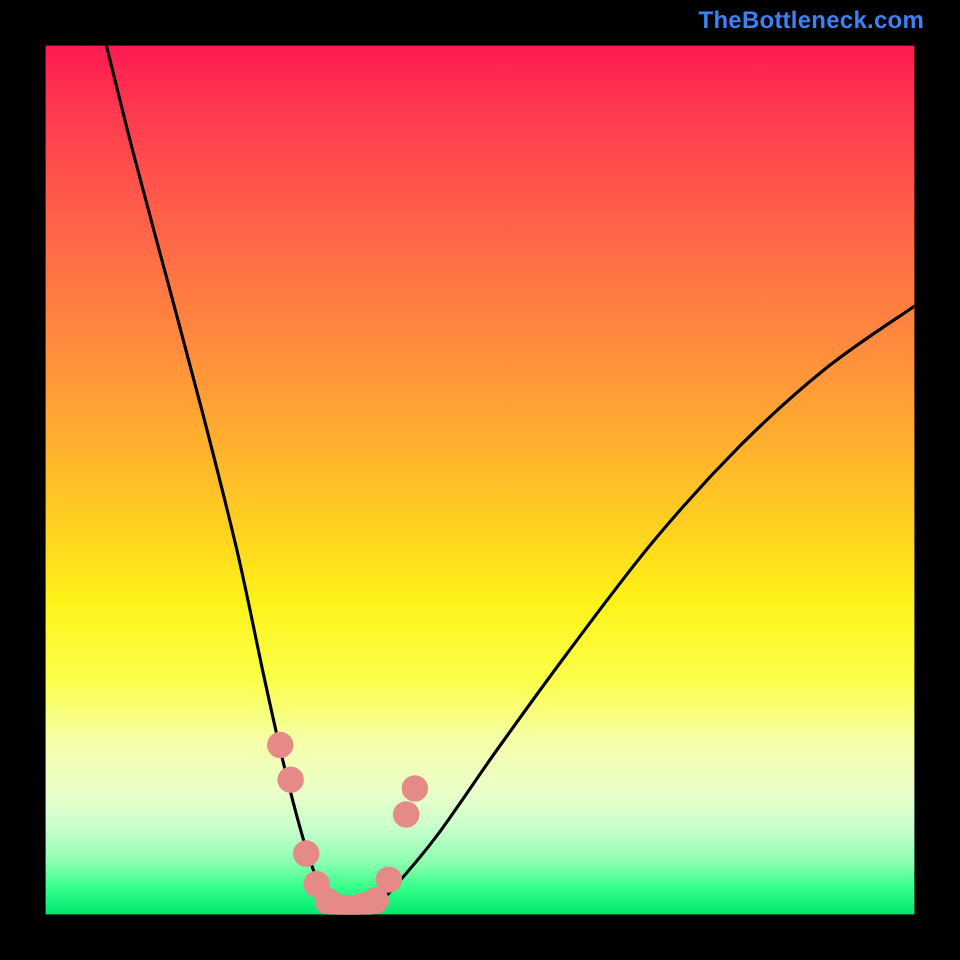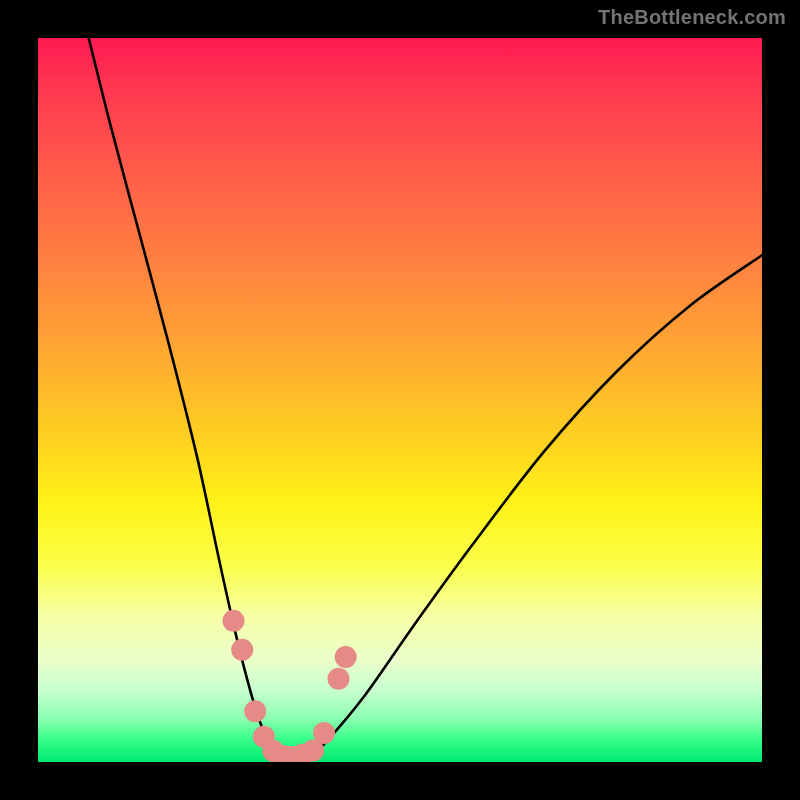--- a/index.html
+++ b/index.html
@@ -47,22 +47,22 @@
   .curve-svg {
     position: absolute;
     left: 0;
     top: 0;
     width: 724px;
     height: 724px;
   }
   .watermark {
     position: absolute;
     top: 6px;
-    right: 14px;
-    color: #737373;
+    right: 30px;
+    color: #3b82f6;
     font-size: 20px;
     font-weight: 600;
     letter-spacing: 0.2px;
     user-select: none;
   }
 </style>
 </head>
 <body>
 
 <div class="frame">

